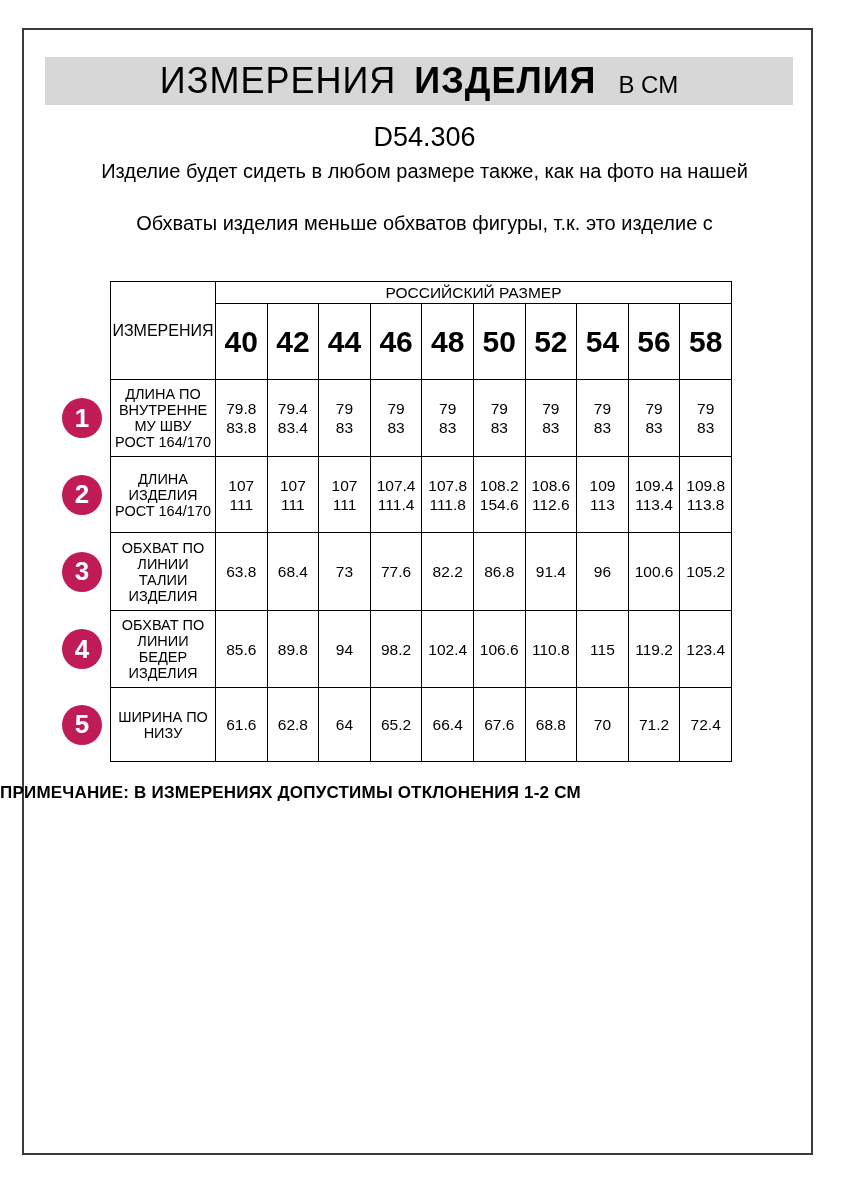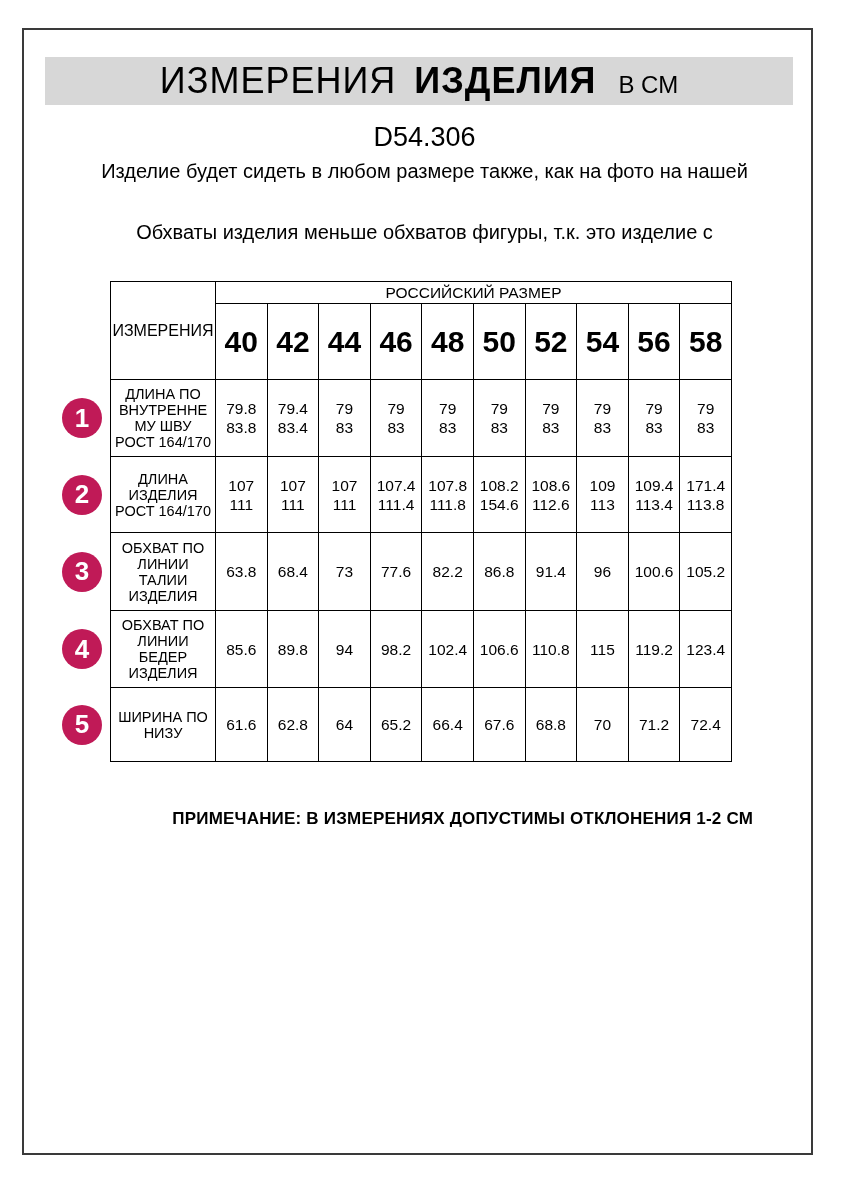--- a/index.html
+++ b/index.html
@@ -27,21 +27,21 @@
   .title-band .w3{font-size:24px;font-weight:400;margin-left:22px;text-align:center;}
   .model-code{
     position:absolute;left:0;top:122px;width:849px;text-align:center;
     font-size:27px;font-weight:400;
   }
   .para{
     position:absolute;left:0;width:849px;text-align:center;
     font-size:20px;line-height:27px;
   }
   .para-1{top:158px;}
-  .para-2{top:219px;}
+  .para-2{top:210px;}
   .size-table{
     position:absolute;left:110px;top:281px;width:622px;
     border-collapse:collapse;table-layout:fixed;
   }
   .size-table th,.size-table td{
     border:1.5px solid var(--tborder);
     text-align:center;vertical-align:middle;padding:0;
   }
   .corner{width:105px;font-size:16px;font-weight:400;}
   .group-h{font-size:15.5px;font-weight:400;height:22px;}
@@ -54,22 +54,22 @@
   .size-table tbody tr:nth-child(3){height:78px;}
   .size-table tbody tr:nth-child(4){height:77px;}
   .size-table tbody tr:nth-child(5){height:74px;}
   .badge{
     position:absolute;width:40px;height:40px;border-radius:50%;
     background:var(--badge);color:#fff;
     font-size:26px;font-weight:700;
     display:flex;align-items:center;justify-content:center;
   }
   .note{
-    position:absolute;left:0;top:783px;width:753px;text-align:right;
-    font-size:17px;font-weight:700;letter-spacing:0.2px;margin-top:26px;
+    position:absolute;left:0;top:783px;width:753px;text-align:left;
+    font-size:17px;font-weight:700;letter-spacing:0.2px;
   }
 </style>
 </head>
 <body>
 
 <div class="page-border"></div>
 
 <div class="title-band">
   <span class="w1">ИЗМЕРЕНИЯ</span><span class="w2">ИЗДЕЛИЯ</span><span class="w3">В СМ</span>
 </div>
@@ -145,21 +145,21 @@
         <td class="val">107.8
 111.8</td>
         <td class="val">108.2
 154.6</td>
         <td class="val">108.6
 112.6</td>
         <td class="val">109
 113</td>
         <td class="val">109.4
 113.4</td>
-        <td class="val">171.4
+        <td class="val">109.8
 113.8</td>
       </tr>
       <tr>
         <td class="rlabel">ОБХВАТ ПО
 ЛИНИИ
 ТАЛИИ
 ИЗДЕЛИЯ</td>
         <td class="val">63.8</td>
         <td class="val">68.4</td>
         <td class="val">73</td>

